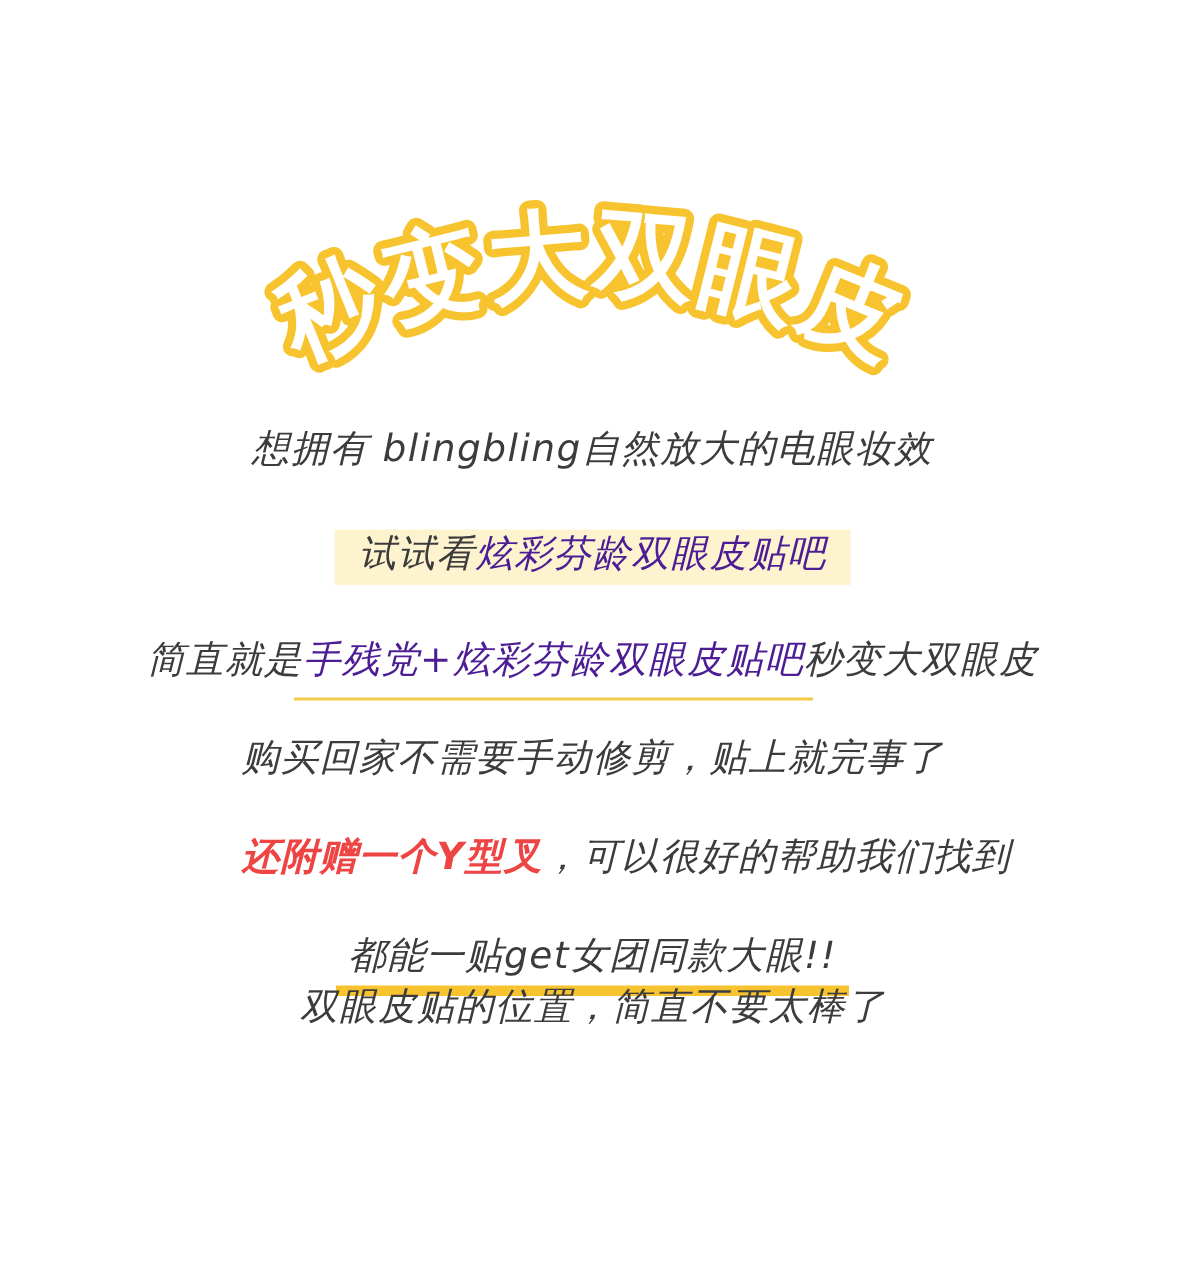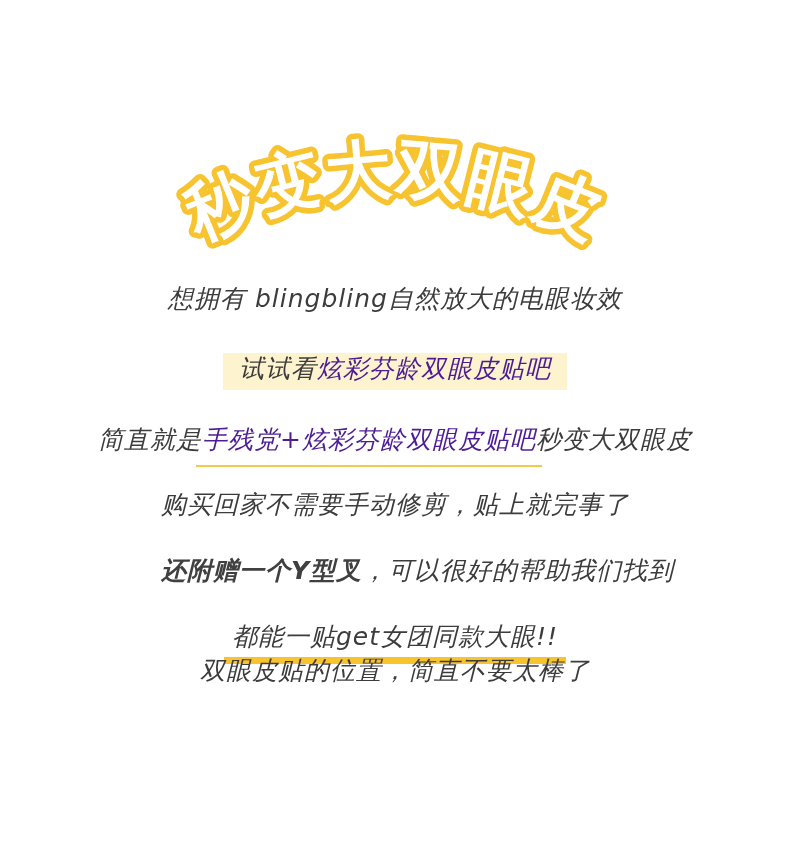--- a/index.html
+++ b/index.html
@@ -92,21 +92,21 @@
     bottom: 3px;
     background: #fdf3cf;
     z-index: 0;
   }
   .hl-box > span {
     position: relative;
     z-index: 1;
   }
   .txt-dark { color: #3c3c3c; }
   .txt-yellow { color: #4c1d95; }
-  .txt-yellow-b { color: #404040; font-weight: bold; margin-left: 45px; }
+  .txt-yellow-b { color: #ef4444; font-weight: bold; margin-left: 45px; }
 
   
   .underline-wrap {
     display: inline-block;
     position: relative;
   }
   .underline-wrap::after {
     content: "";
     position: absolute;
     left: -6px;

